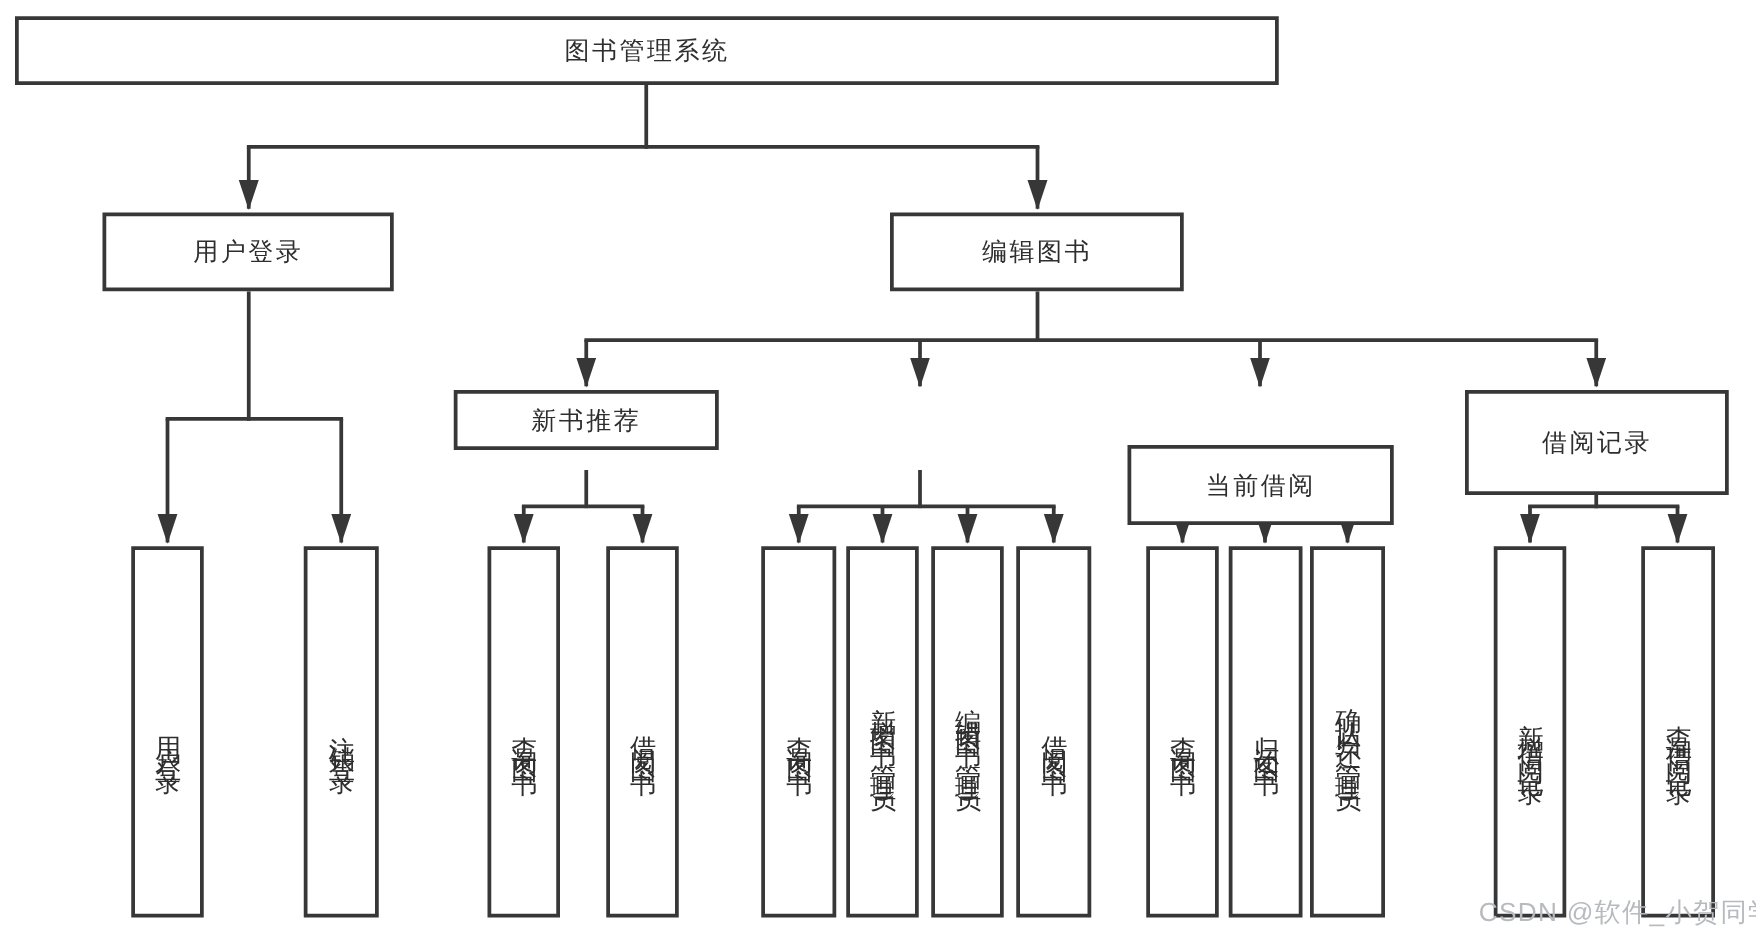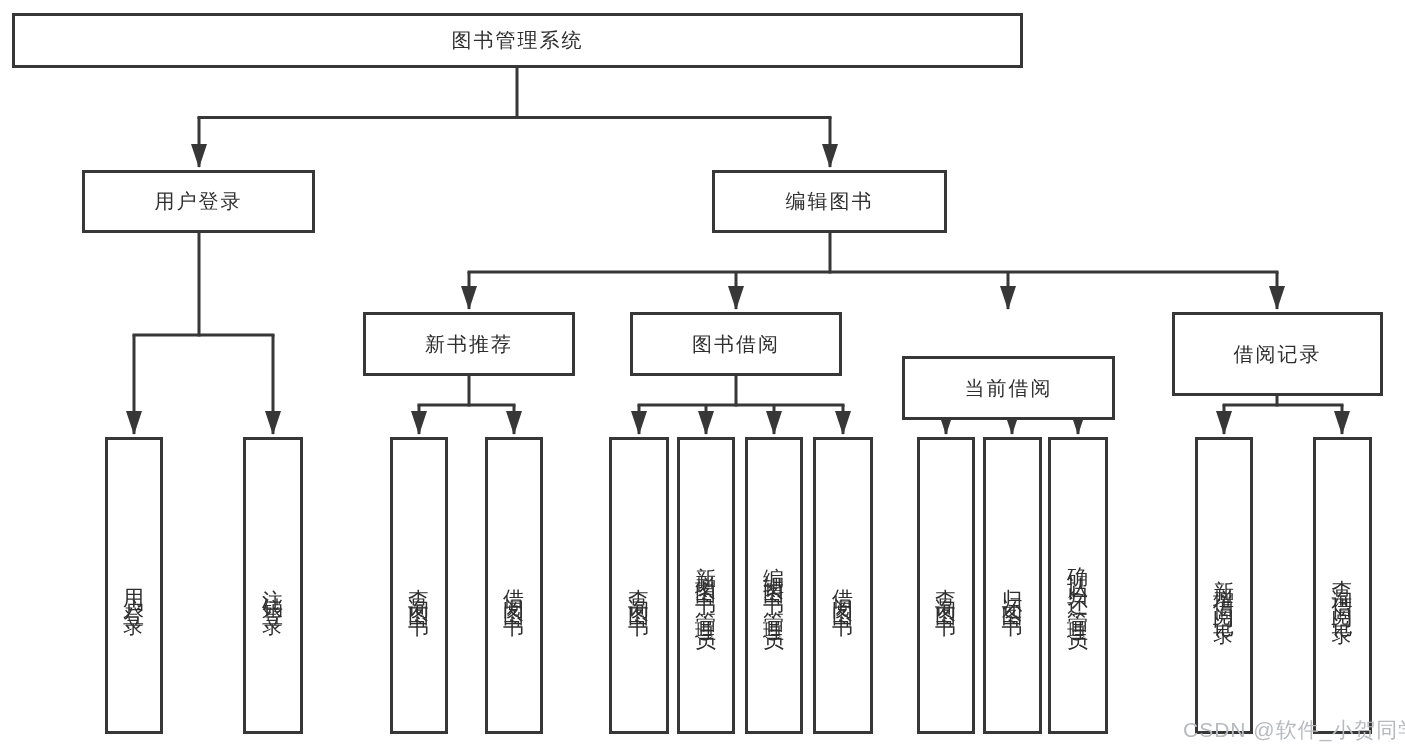--- a/index.html
+++ b/index.html
@@ -114,25 +114,22 @@
     <span class="h-label">图书管理系统</span>
   </div>
 
   <div class="box" style="left:82px; top:170px; width:233px; height:63px;">
     <span class="h-label">用户登录</span>
   </div>
   <div class="box" style="left:712px; top:170px; width:235px; height:63px;">
     <span class="h-label">编辑图书</span>
   </div>
 
-  <div class="box" style="left:363px; top:312px; width:212px; height:64px;">
+  <div class="box" style="left:363px; top:312px; width:212px; height:48px;">
     <span class="h-label">新书推荐</span>
-  </div>
-  <div class="box" style="left:630px; top:312px; width:212px; height:64px;">
-    <span class="h-label">图书借阅</span>
   </div>
   <div class="box" style="left:902px; top:312px; width:213px; height:64px;margin-top:44px;">
     <span class="h-label">当前借阅</span>
   </div>
   <div class="box" style="left:1172px; top:312px; width:211px; height:84px;">
     <span class="h-label">借阅记录</span>
   </div>
 
   <div class="box leaf" style="left:105px; width:58px;">
     <span class="v-label">用户登录</span>

